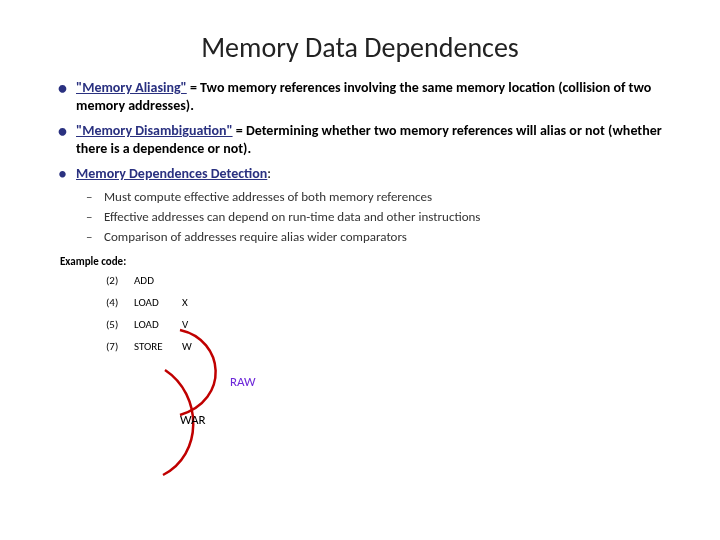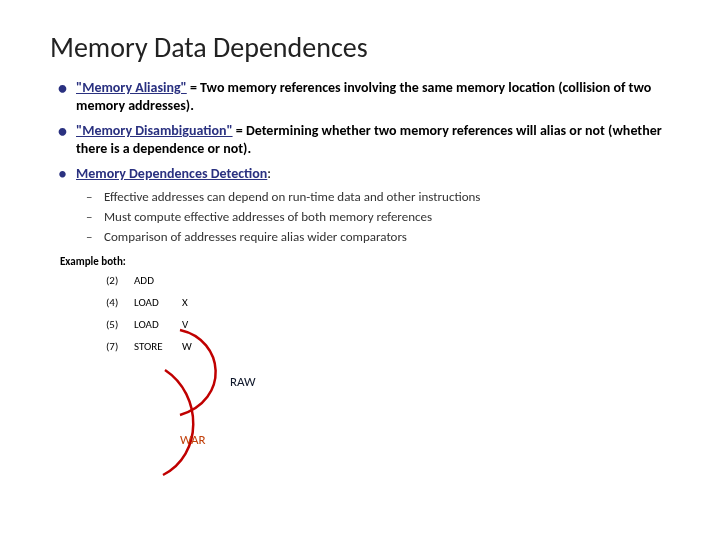--- a/index.html
+++ b/index.html
@@ -1,63 +1,63 @@
 <!DOCTYPE html>
 <html><head>
 <meta charset="utf-8">
 <style>
   body{margin:0;font-family:Calibri,Arial,sans-serif;color:#000;background:#fff;width:720px;height:540px}
   .slide{padding:30px 50px;position:relative}
-  h1{font-weight:400;font-size:28px;margin:0 0 14px 0;color:#222}
+  h1{text-align:center;font-weight:400;font-size:28px;margin:0 0 14px 0;color:#222}
   ul.main{margin:0;padding-left:26px;list-style:none}
   ul.main>li{position:relative;margin-bottom:8px;font-size:14px;line-height:1.25}
   ul.main>li:before{content:"•";color:#2a3180;position:absolute;left:-18px;font-size:18px;top:-2px}
   .term{color:#2a3180;text-decoration:underline;font-weight:bold}
   .bold{font-weight:bold}
   ul.sub{list-style:none;padding-left:28px;margin:6px 0}
   ul.sub>li{position:relative;margin-bottom:4px;font-size:13px;color:#333}
   ul.sub>li:before{content:"–";position:absolute;left:-18px}
   .ex-label{font-weight:bold;font-size:11px;margin:10px 0 6px 10px}
   .code{margin-left:56px}
   .code .row{font-size:11px;margin-bottom:9px}
   .code .num{display:inline-block;width:28px}
   .code .op{display:inline-block;width:48px}
-  .anno{position:absolute;font-size:13px;color:#0f172a}
+  .anno{position:absolute;font-size:13px;color:#6d28d9}
   svg.dep{position:absolute;pointer-events:none}
 </style>
 </head>
 <body>
 
 <div class="slide">
   <h1>Memory Data Dependences</h1>
   <ul class="main">
     <li class="bold">
       <span class="term">"Memory Aliasing"</span><span> = Two memory references involving the same memory location (collision of two memory addresses).</span>
     </li>
     <li class="bold">
       <span class="term">"Memory Disambiguation"</span><span> = Determining whether two memory references will alias or not (whether there is a dependence or not).</span>
     </li>
     <li>
       <span class="term bold">Memory Dependences Detection</span><span>:</span>
       <ul class="sub">
+        <li>Must compute effective addresses of both memory references</li>
         <li>Effective addresses can depend on run-time data and other instructions</li>
-        <li>Must compute effective addresses of both memory references</li>
         <li>Comparison of addresses require alias wider comparators</li>
       </ul>
     </li>
   </ul>
-  <div class="ex-label">Example both:</div>
+  <div class="ex-label">Example code:</div>
   <div class="code">
     <div class="row"><span class="num">(2)</span><span class="op">ADD</span><span></span></div>
     <div class="row"><span class="num">(4)</span><span class="op">LOAD</span><span>X</span></div>
     <div class="row"><span class="num">(5)</span><span class="op">LOAD</span><span>V</span></div>
     <div class="row"><span class="num">(7)</span><span class="op">STORE</span><span>W</span></div>
   </div>
 
   <svg class="dep" style="left:170px;top:320px" width="80" height="130">
     <path d="M10 10 C55 20,60 80,10 95" stroke="#c00000" stroke-width="2.5" fill="none"></path>
   </svg>
   <svg class="dep" style="left:155px;top:360px" width="80" height="140">
     <path d="M10 10 C48 35,48 95,8 115" stroke="#c00000" stroke-width="2.5" fill="none"></path>
   </svg>
   <div class="anno" style="left:230px;top:374px">RAW</div>
-  <div class="anno" style="left:180px;top:432px;color:#c2410c">WAR</div>
+  <div class="anno" style="left:180px;top:412px;color:#000000">WAR</div>
 </div>
 
 </body></html>

